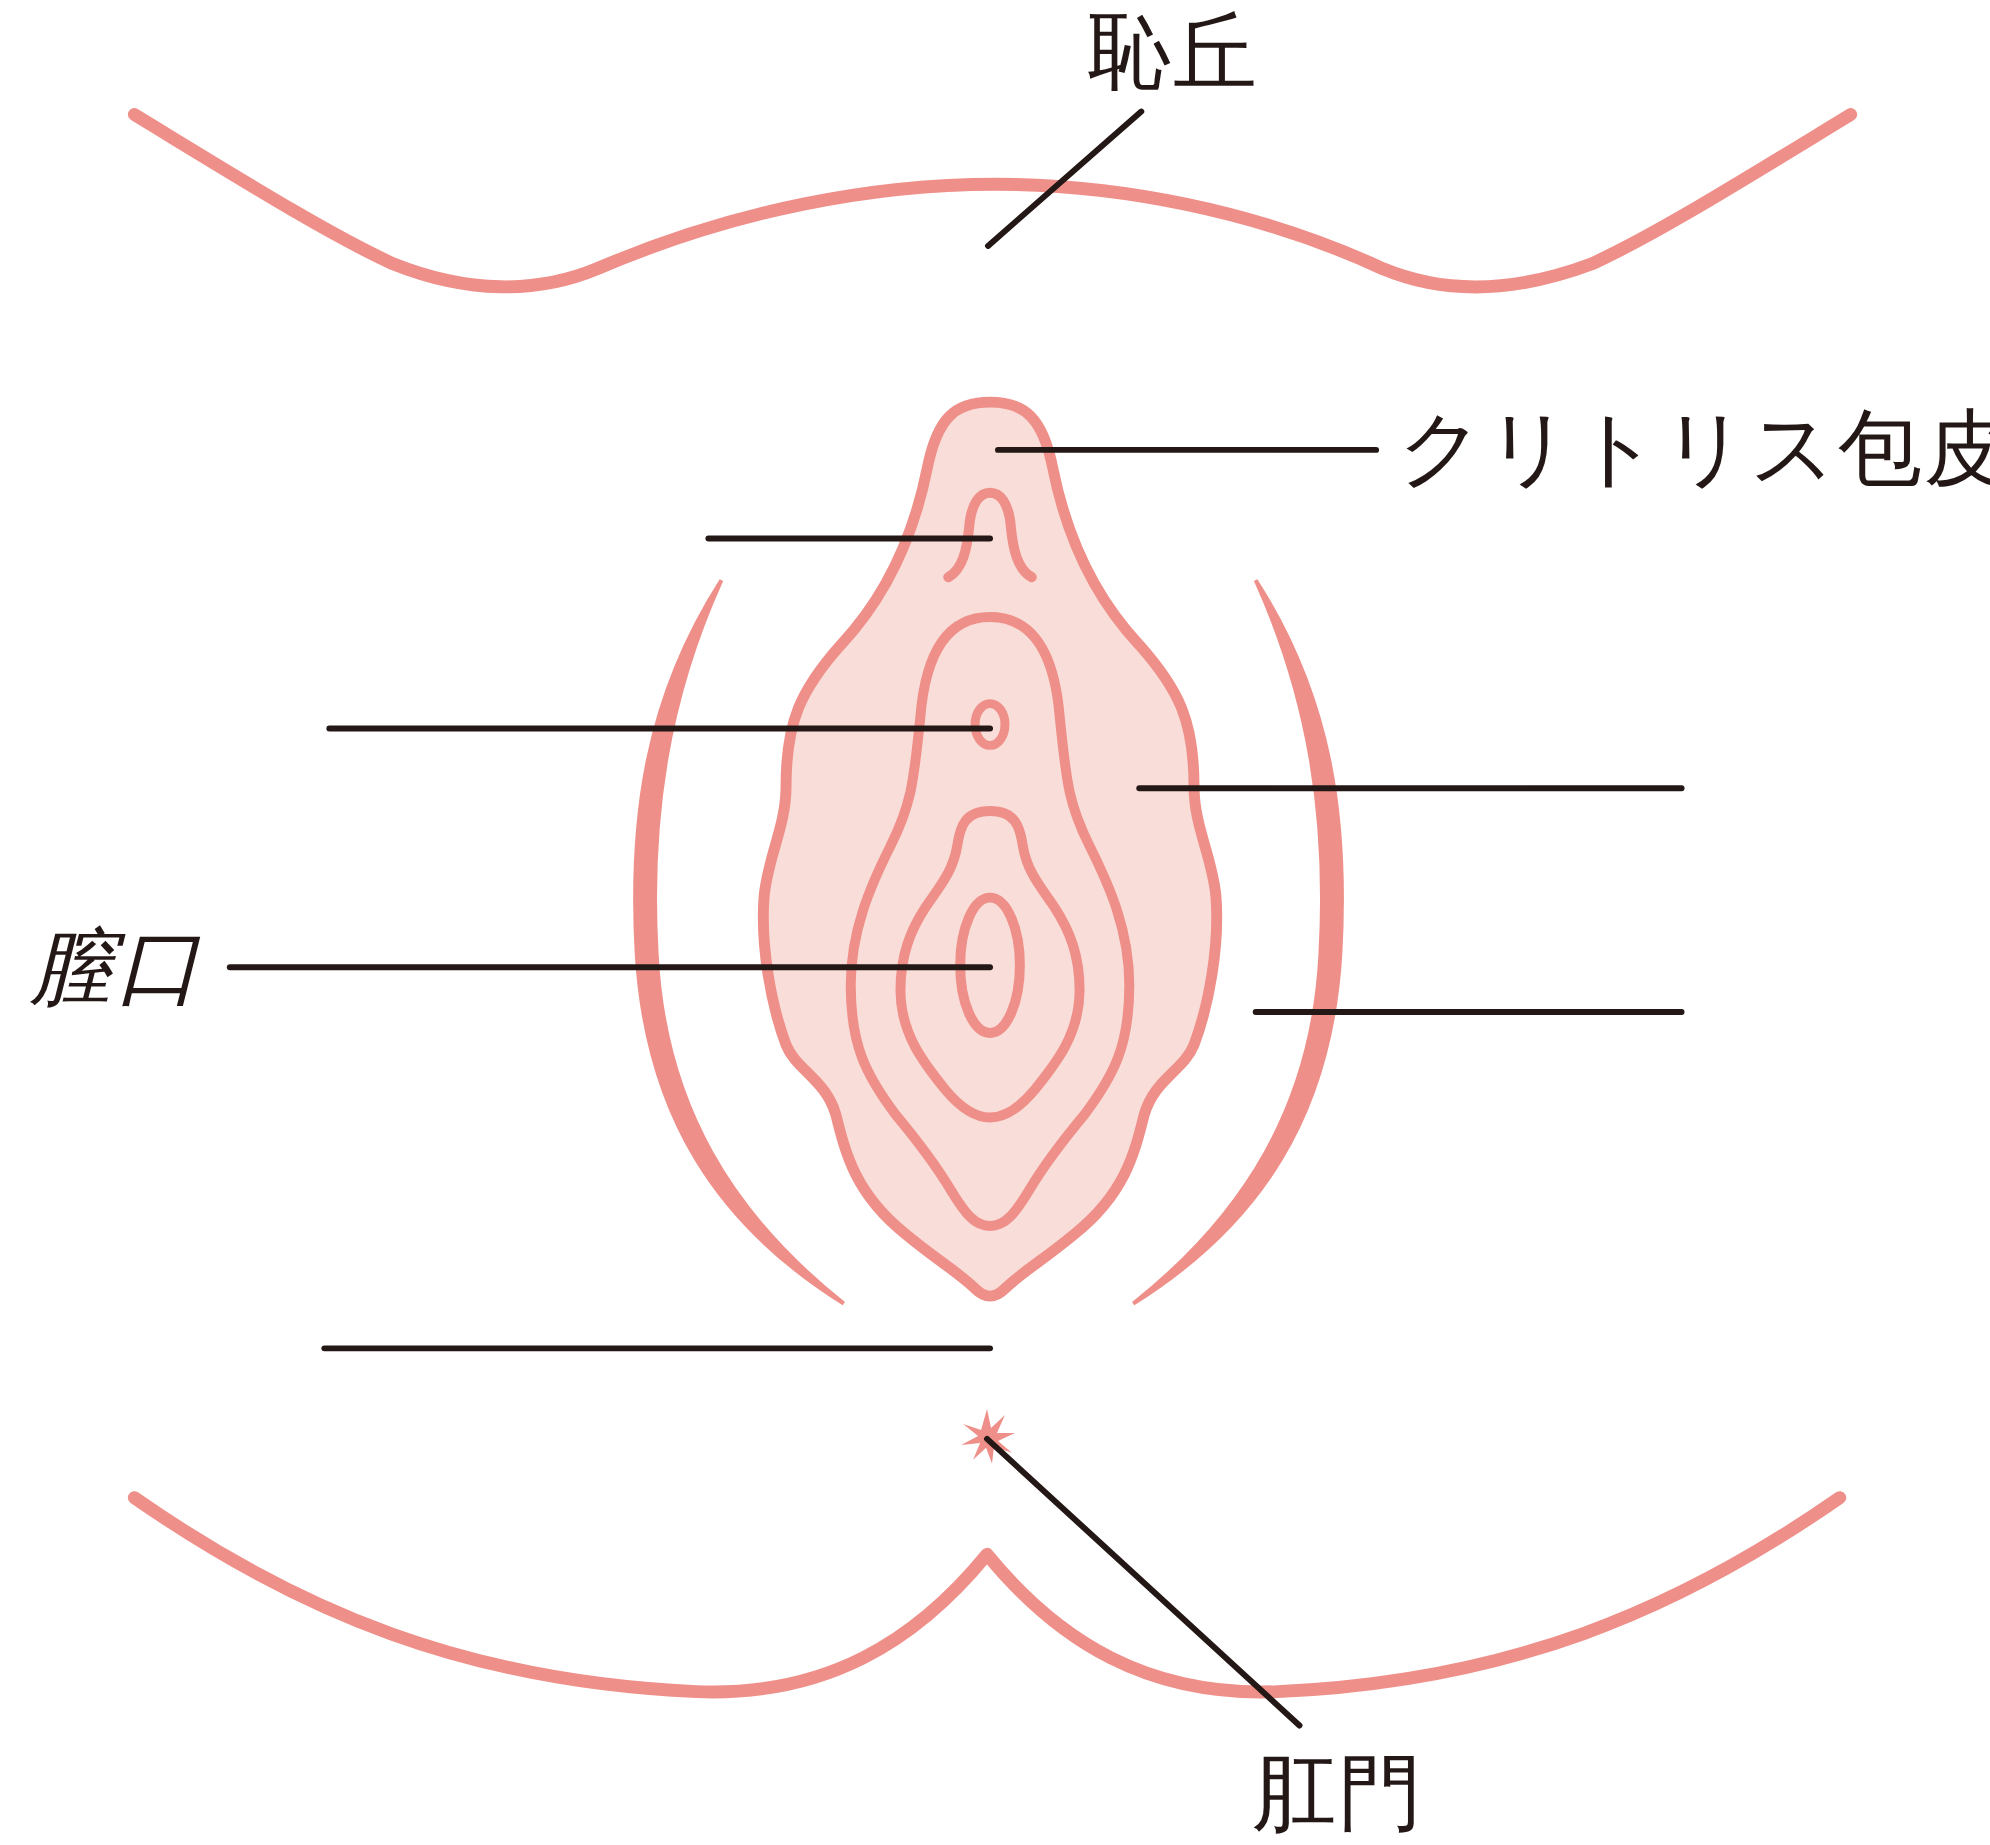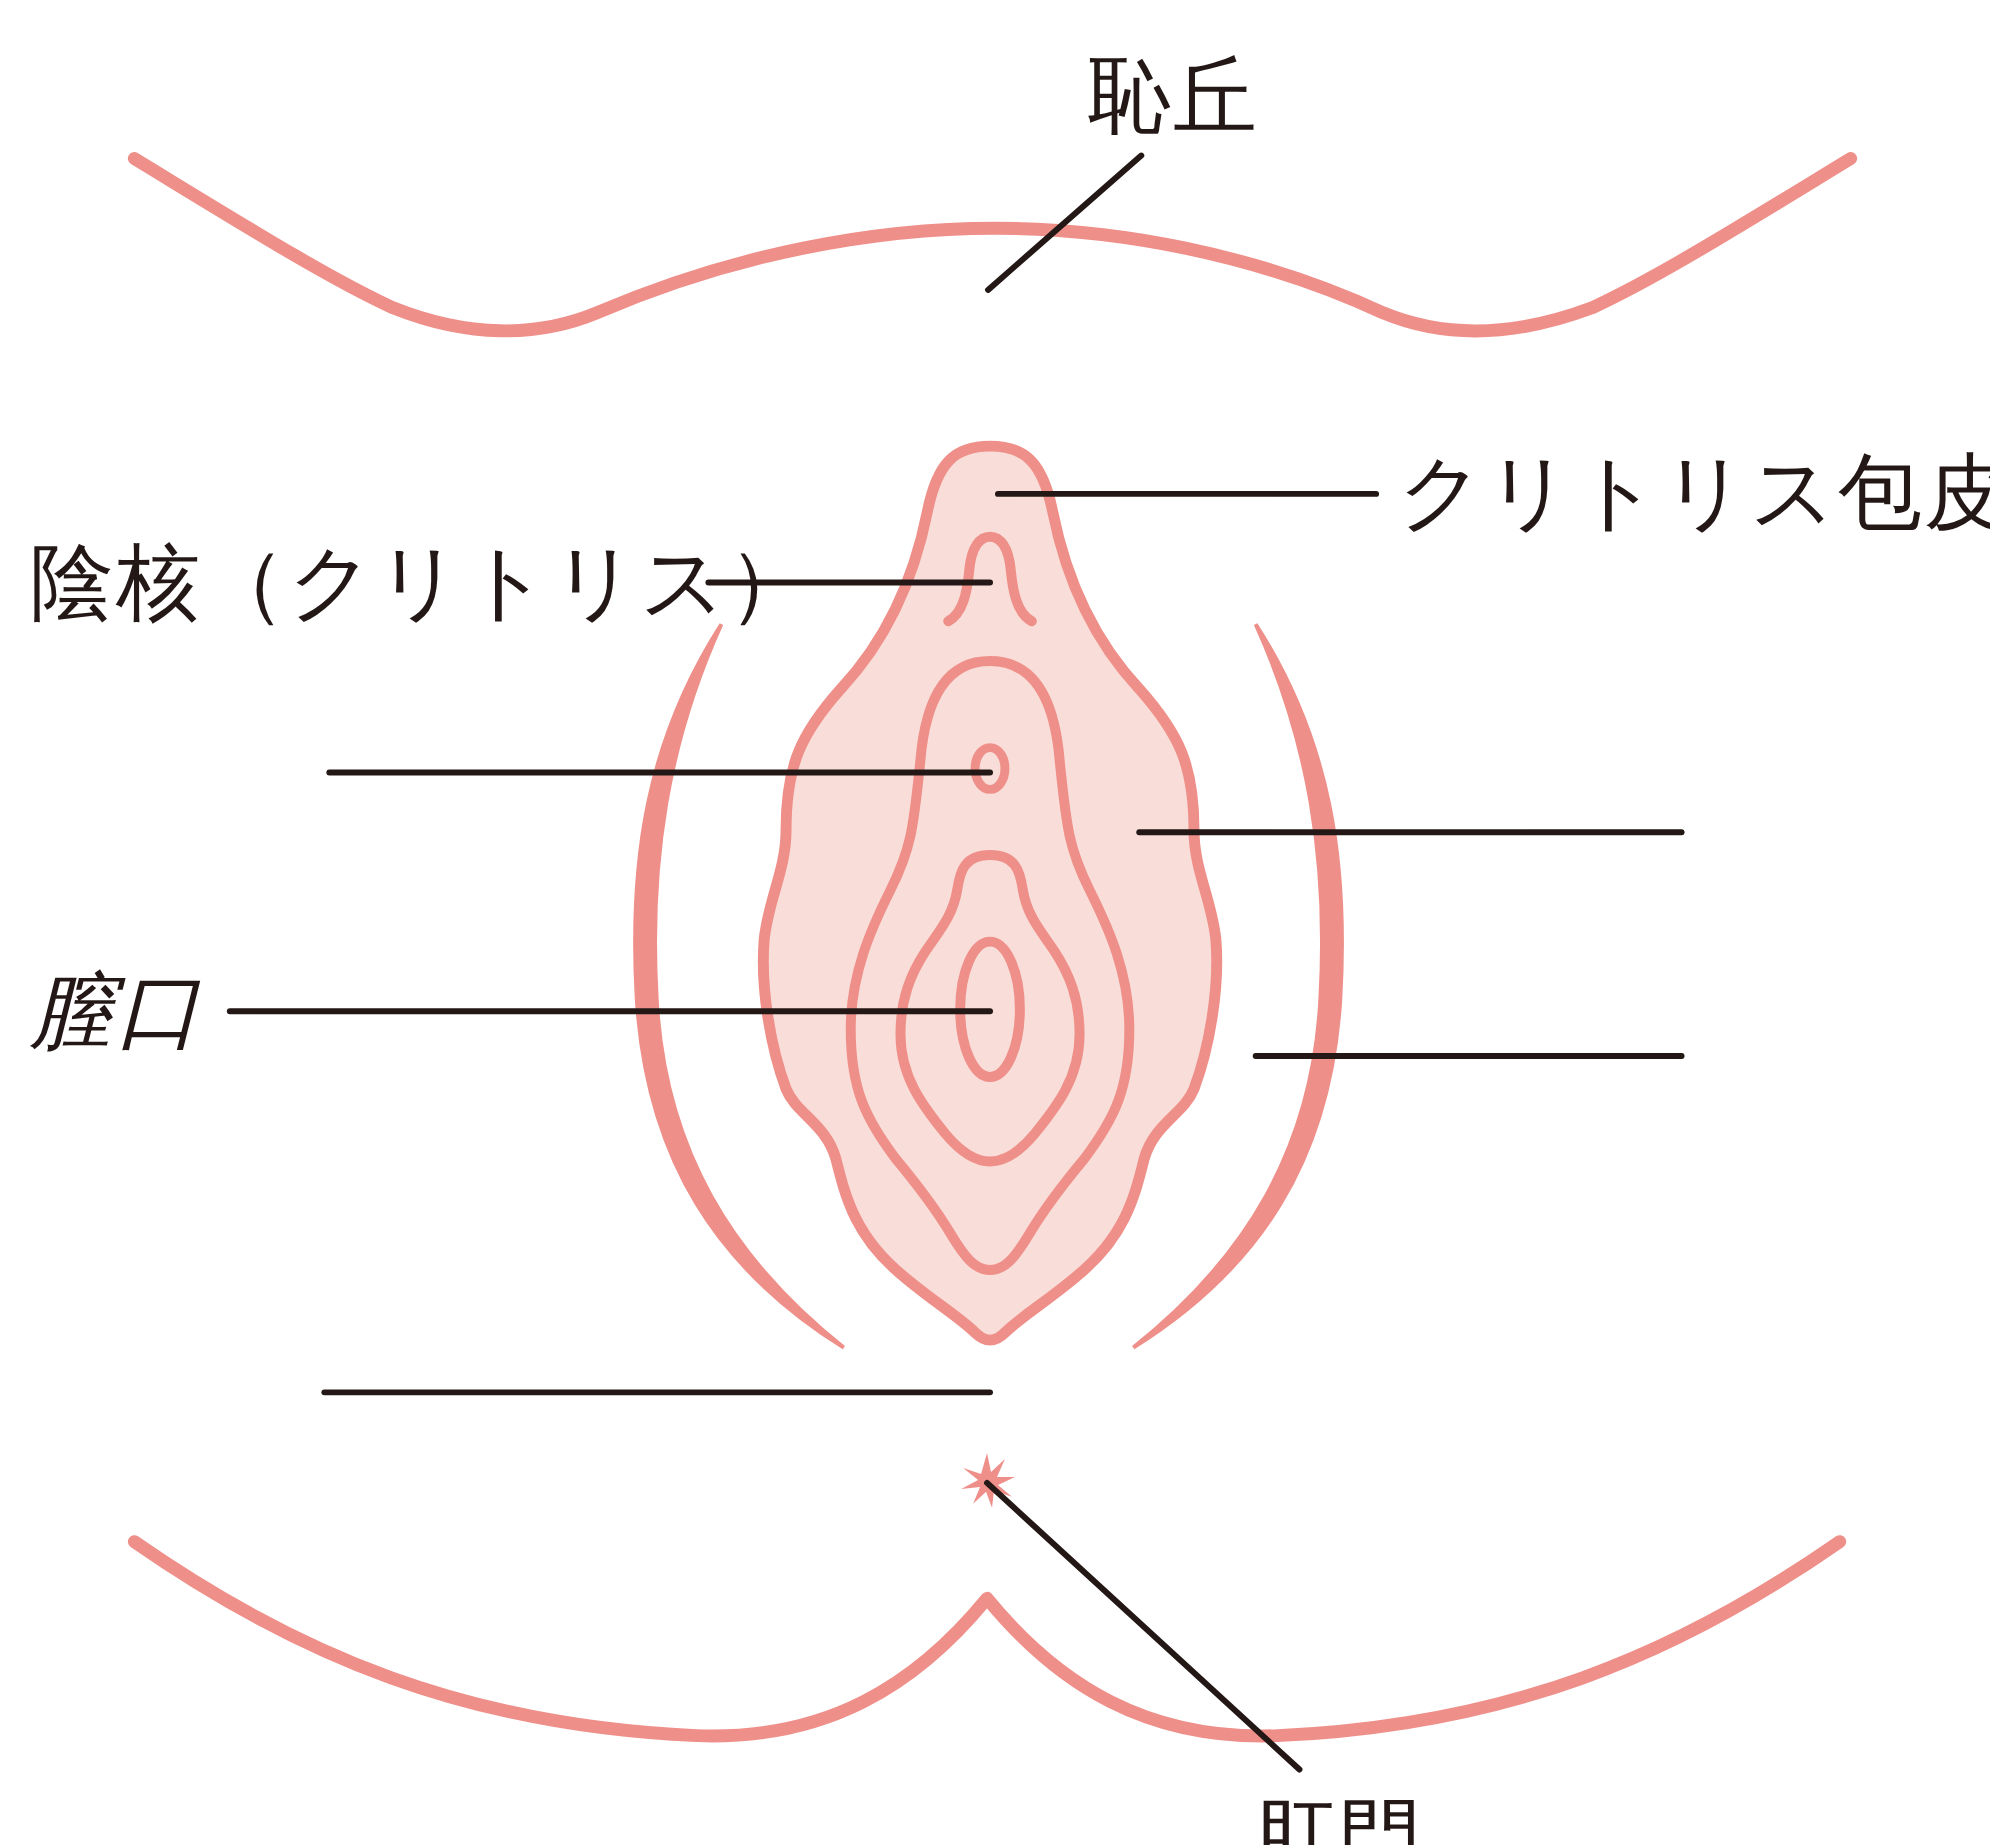--- a/index.html
+++ b/index.html
@@ -1,17 +1,17 @@
 <!DOCTYPE html>
 <html><head>
   <meta charset="utf-8">
   <style>
     html, body { margin: 0; padding: 0; background: #ffffff; }
     body { width: 1990px; height: 1846px; position: relative; overflow: hidden; }
-    .canvas { position: absolute; left: 0; top: 0; width: 1990px; height: 1512px; margin-top: 44px; }
+    .canvas { position: absolute; left: 0; top: 0; width: 1990px; height: 1512px; }
     .label {
       position: absolute;
       font-family: "DejaVu Sans", "Liberation Sans", sans-serif;
       font-size: 84px;
       line-height: 1;
       color: #231815;
       white-space: nowrap;
       letter-spacing: 2px;
     }
   </style>
@@ -51,17 +51,16 @@
       <line x1="231" y1="972" x2="995" y2="972"></line>
       <line x1="1262" y1="1017" x2="1690" y2="1017"></line>
       <line x1="326" y1="1355" x2="995" y2="1355"></line>
       <line x1="992" y1="1446" x2="1306" y2="1734"></line>
     </g>
   </svg>
 
   
   <div class="label" style="left:1087px; top:10px;">恥丘</div>
   <div class="label" style="left:1398px; top:406px;">クリトリス包皮</div>
-  <div class="label" style="left:30px; top:496px;">陰核（クリトリス）</div>
   <div class="label" style="left:30px; top:925px;font-style:italic;">膣口</div>
   <div class="label" style="left:1252px; top:1751px;">肛門</div>
 </div>
 
 
 </body></html>

